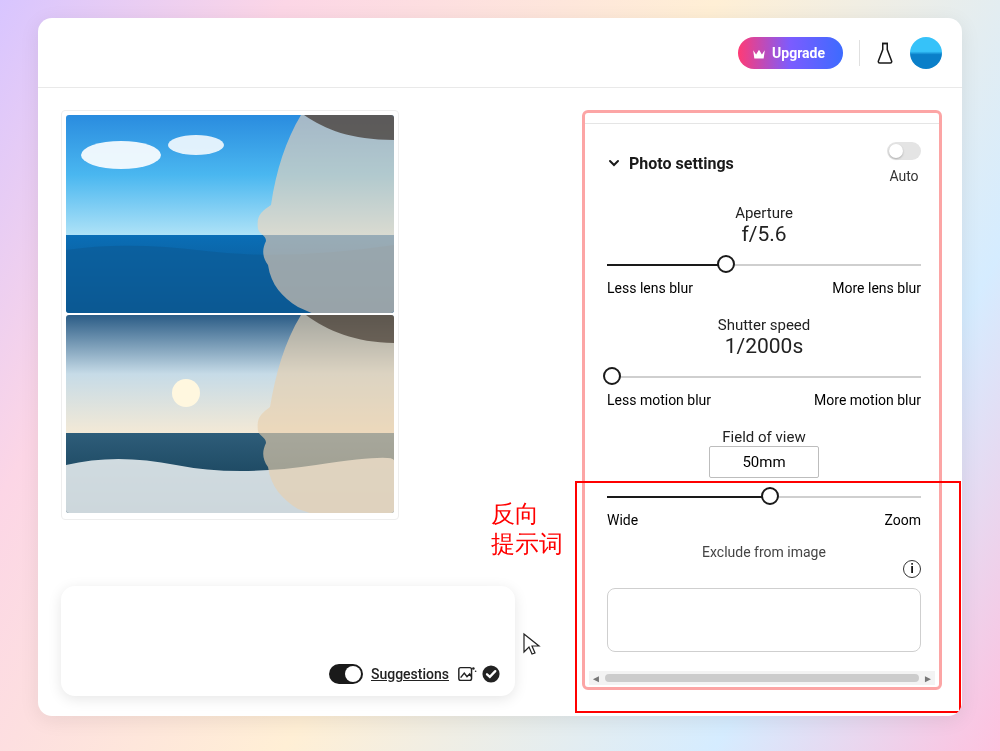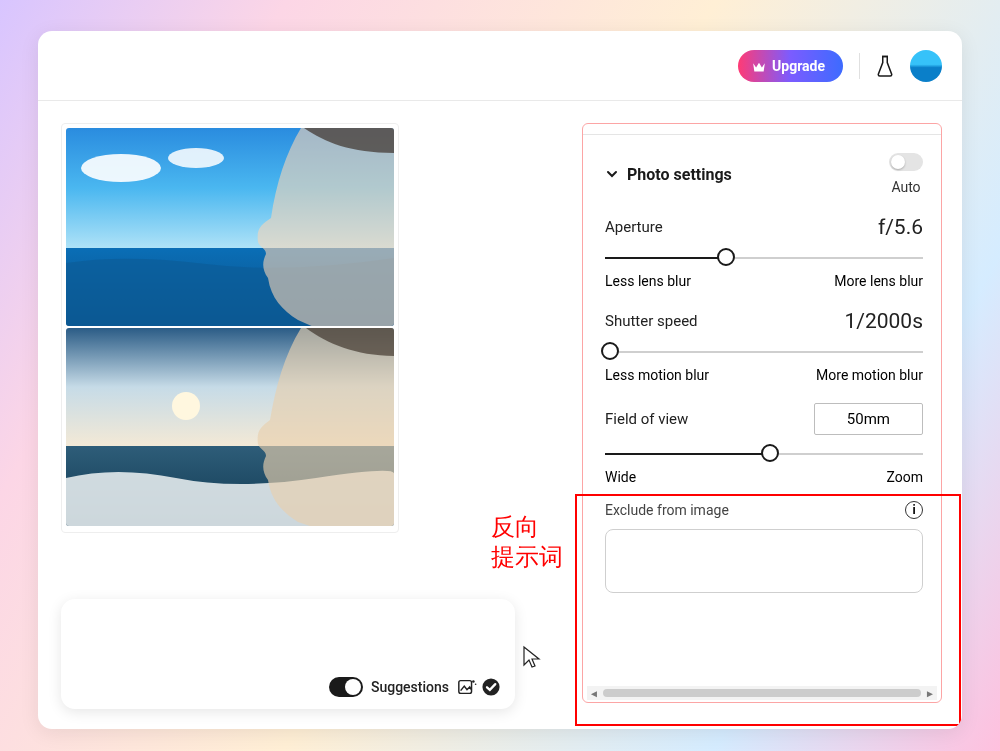--- a/index.html
+++ b/index.html
@@ -7,21 +7,21 @@
     font-family: -apple-system, BlinkMacSystemFont, "Segoe UI", Roboto, Arial, sans-serif;
     width: 1000px;
     height: 751px;
     overflow: hidden;
     background: linear-gradient(120deg, #d8c5ff 0%, #fcd6e6 20%, #ffefd5 50%, #d5ecff 80%, #ffc0de 100%);
     position: relative;
   }
   .app-window {
     position: absolute;
     left: 38px;
-    top: 31px;
+    top: 18px;
     width: 924px;
     height: 698px;
     background: #ffffff;
     border-radius: 14px;
     box-shadow: 0 4px 20px rgba(0,0,0,0.08);
     overflow: hidden;
   }
   
   .topbar {
     height: 70px;
@@ -137,20 +137,21 @@
     top: 2px;
     width: 16px;
     height: 16px;
     border-radius: 50%;
     background: #fff;
   }
   .sugg-label {
     font-size: 14px;
     color: #222;
     font-weight: 500;
+    text-decoration: underline;
   }
   .t2i-icon {
     width: 20px;
     height: 20px;
     display: inline-flex;
     align-items: center;
     justify-content: center;
   }
   .refresh-btn {
     background: #1a1a1a;
@@ -177,21 +178,21 @@
   .annotation {
     position: absolute;
     left: -122px;
     top: 365px;
     color: #ff0000;
     font-size: 24px;
     font-weight: 400;
     line-height: 1.25;
   }
   .panel-outer {
-    border: 1px solid #fca5a5;
+    border: 3px solid #fca5a5;
     border-radius: 6px;
     height: 580px;
     width: 360px;
     margin-left: auto;
     position: relative;
     overflow: hidden;
     background: #fff;
   }
   .panel-scroll {
     height: 562px;
@@ -251,21 +252,21 @@
     background: #fff;
     border-radius: 50%;
     position: absolute;
     left: 2px;
     top: 2px;
     box-shadow: 0 1px 2px rgba(0,0,0,0.25);
   }
   .auto-label { font-size: 14px; color: #333; }
 
   .ctrl-block { margin-top: 20px; }
-  .row-between { display: flex; justify-content: space-between; align-items: center; }
+  .row-between { display: flex; justify-content: space-between; align-items: center; flex-direction: column; }
   .ctrl-label { font-size: 15px; color: #222; }
   .ctrl-value { font-size: 21px; color: #222; }
   .value-box {
     border: 1px solid #bdbdbd;
     border-radius: 2px;
     padding: 6px 32px;
     font-size: 15px;
     cursor: pointer;
   }
   .slider {

